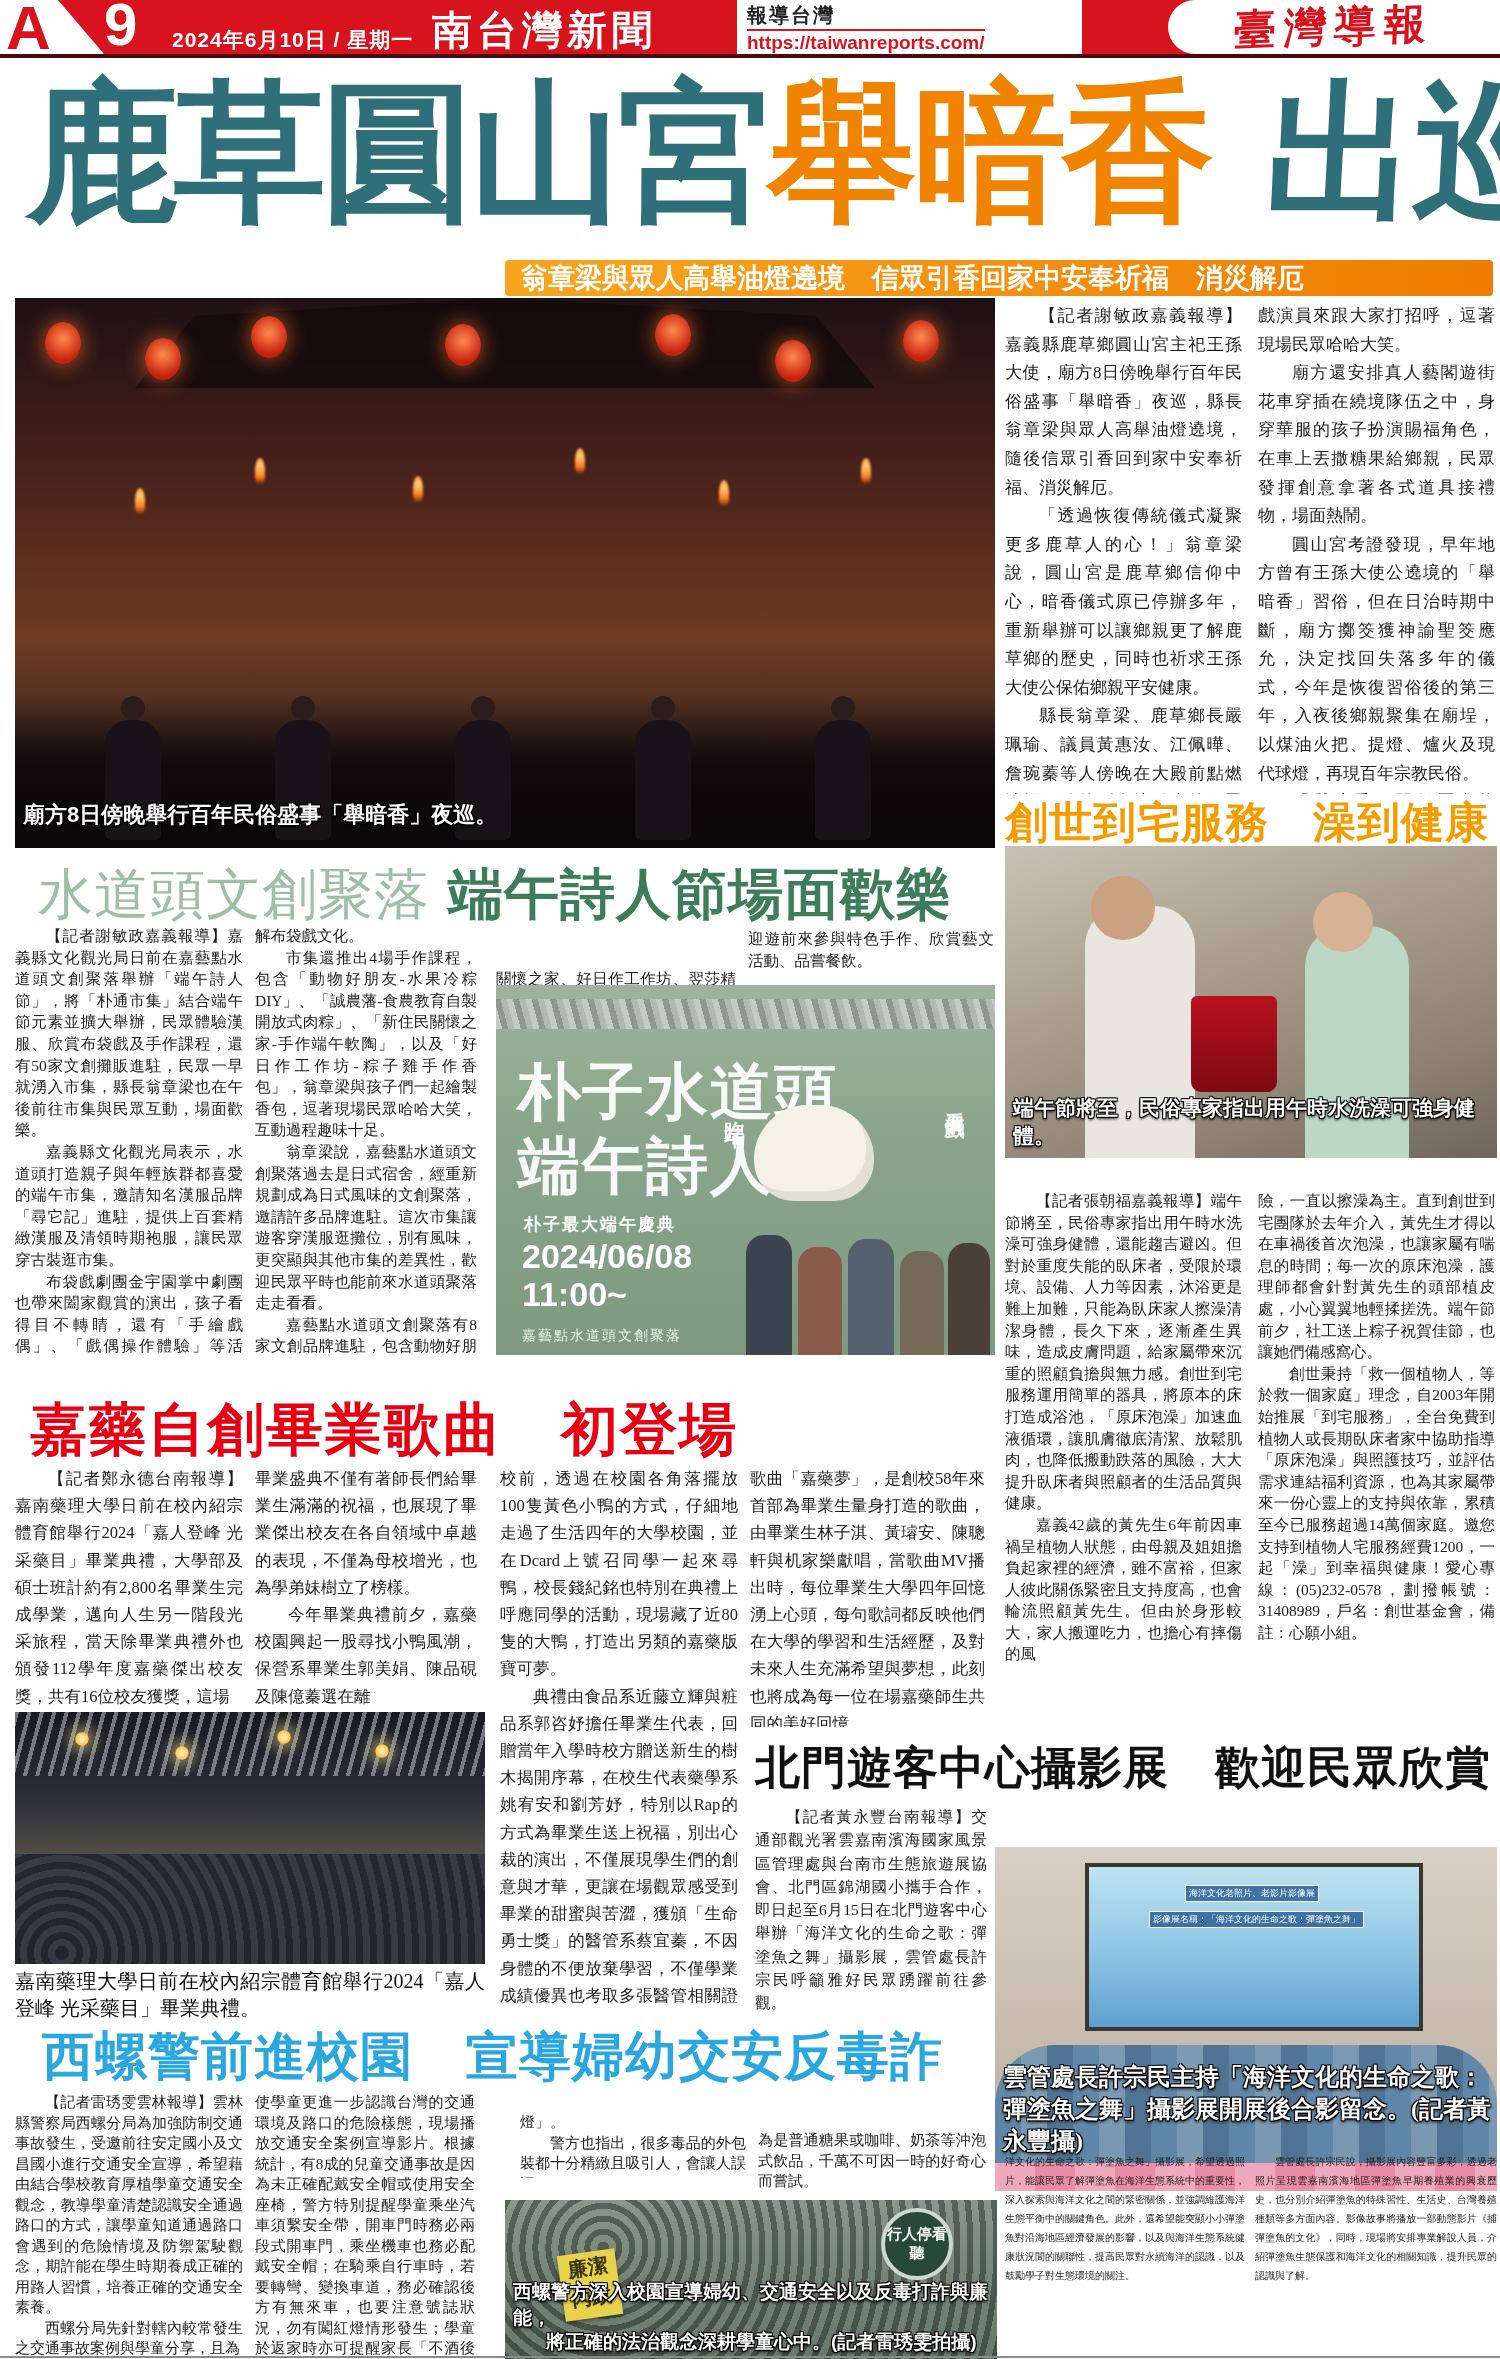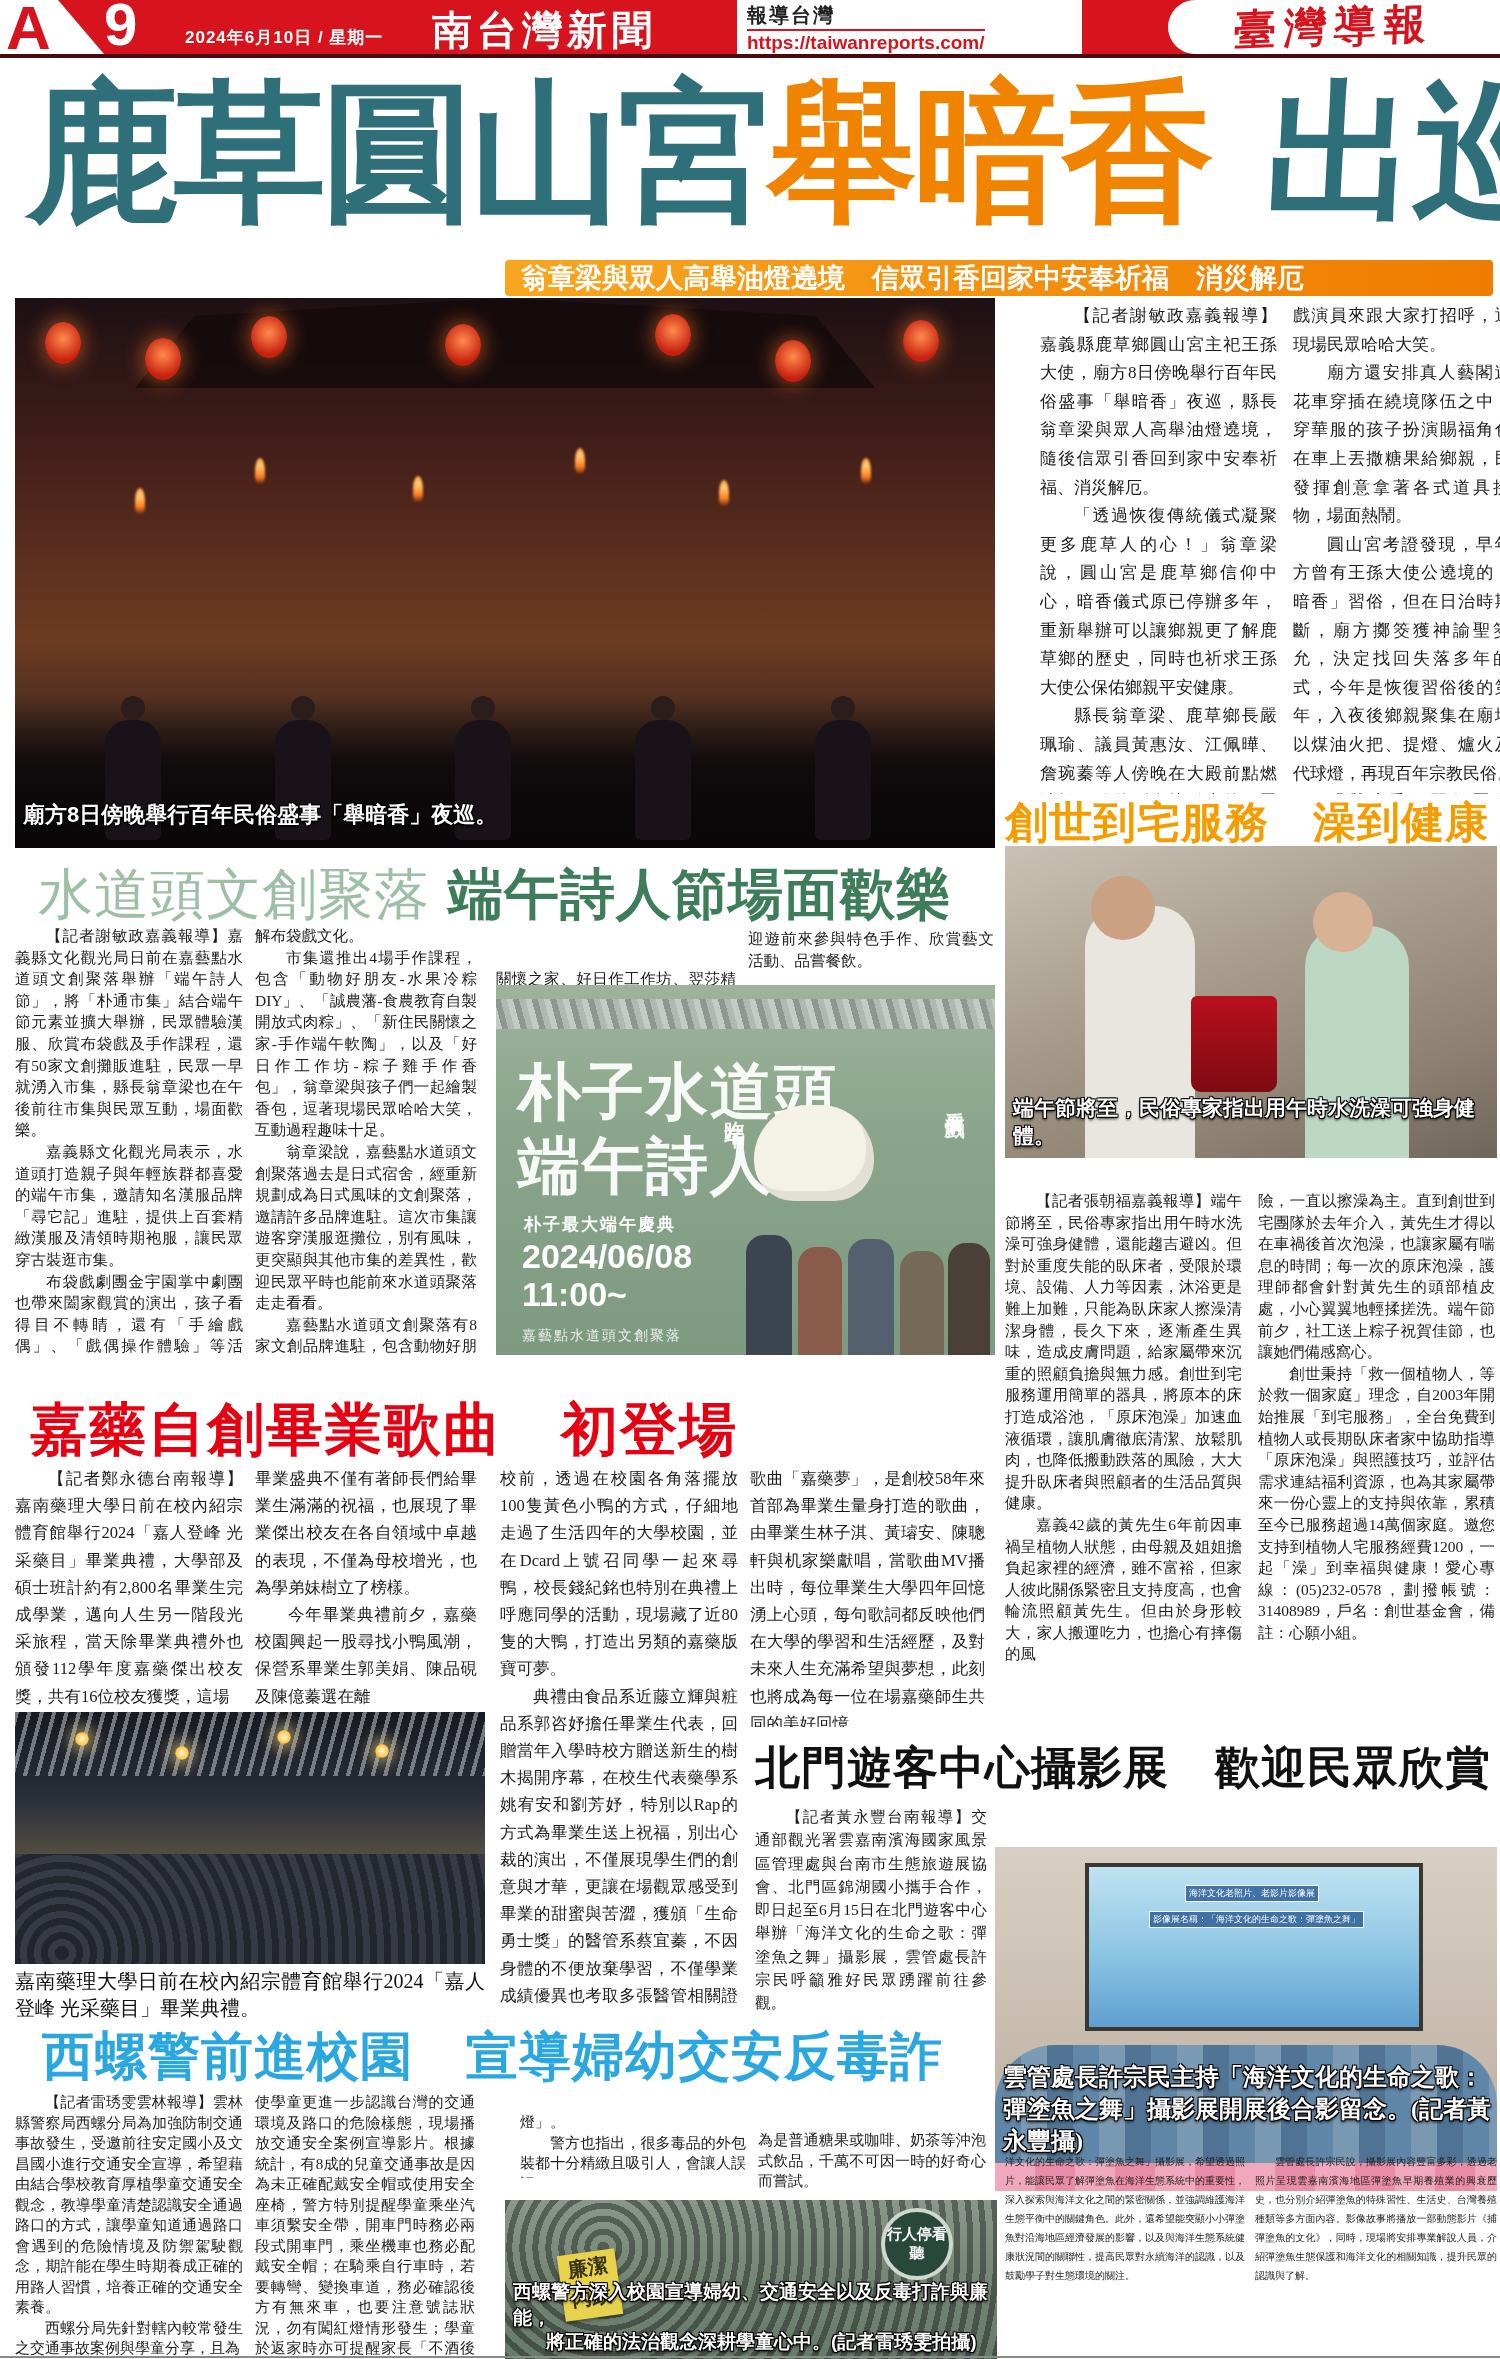--- a/index.html
+++ b/index.html
@@ -7,22 +7,22 @@
         font-family:"Liberation Serif",serif;overflow:hidden;}
   
   .header-bar{position:absolute;left:0;top:0;width:1500px;height:54px;background:#d7141e;}
   .header-underline{position:absolute;left:0;top:54px;width:1500px;height:4px;background:#4a090c;}
   .a-wedge{position:absolute;left:0;top:0;width:104px;height:54px;background:#ffffff;
            clip-path:polygon(0 0,58px 0,104px 54px,0 54px);}
   .a-letter{position:absolute;left:6px;top:-8px;font-family:"Liberation Sans",sans-serif;
             font-weight:900;font-size:62px;color:#d7141e;}
   .nine-letter{position:absolute;left:104px;top:-10px;font-family:"Liberation Sans",sans-serif;
             font-weight:900;font-size:60px;color:#ffffff;}
-  .header-date{position:absolute;left:172px;top:26px;color:#ffffff;font-size:17px;
-            font-family:"Liberation Sans",sans-serif;font-weight:700;letter-spacing:1px;margin-left:13px;}
+  .header-date{position:absolute;left:172px;top:26px;color:#ffffff;font-size:21px;
+            font-family:"Liberation Sans",sans-serif;font-weight:700;letter-spacing:1px;}
   .header-section{position:absolute;left:432px;top:3px;color:#ffffff;font-size:40px;
             font-family:"Liberation Sans",sans-serif;font-weight:900;letter-spacing:5px;}
   .header-whitebox{position:absolute;left:737px;top:0;width:345px;height:54px;background:#ffffff;
             padding:2px 10px;box-sizing:border-box;}
   .header-slogan{font-size:20px;color:#222;font-family:"Liberation Sans",sans-serif;font-weight:700;letter-spacing:2px;}
   .header-url{font-size:19px;color:#d7141e;font-family:"Liberation Sans",sans-serif;font-weight:900;
             border-top:2px solid #d7141e;display:inline-block;padding-top:1px;}
   .masthead-box{position:absolute;right:0;top:0;width:332px;height:54px;background:#ffffff;
             border-radius:27px 0 0 27px;display:flex;align-items:center;justify-content:center;}
   .masthead-text{color:#d7141e;font-size:42px;font-weight:900;letter-spacing:8px;
@@ -116,21 +116,21 @@
   .wd-hl-light{color:#9dbfa5;font-weight:500;}
   .wd-hl-bold{color:#3e7d5a;margin-left:18px;}
   .cs-headline{left:1005px;top:794px;width:492px;font-size:43px;color:#f59c00;letter-spacing:1px;}
   .jy-headline{left:30px;top:1392px;font-size:57px;color:#e60012;letter-spacing:2px;}
   .bm-headline{left:755px;top:1738px;font-size:45px;color:#111111;letter-spacing:1px;}
   .xl-headline{left:42px;top:2022px;font-size:52px;color:#2ba7e0;letter-spacing:1px;}
   
   .bodycol{position:absolute;overflow:hidden;text-align:justify;color:#1c1c1c;}
   .para{margin:0;text-indent:2em;}
   .no-indent{text-indent:0;}
-  .sz-a{font-size:17px;line-height:28.6px;margin-left:35px;}
+  .sz-a{font-size:17px;line-height:28.6px;}
   .sz-b{font-size:15.5px;line-height:21.6px;}
   .sz-d{font-size:16.5px;line-height:27.2px;}
   .sz-e{font-size:15.5px;line-height:23.3px;}
   .sz-f{font-size:10px;line-height:19px;}
   .sz-g{font-size:15px;line-height:20.5px;}
   .photo-caption-plain{position:absolute;color:#111;font-size:20px;line-height:27px;text-align:justify;}
   .page-bottom-rule{position:absolute;left:0;top:2356px;width:1500px;height:2px;background:#8a8a8a;}
 </style>
 </head>
 <body>

